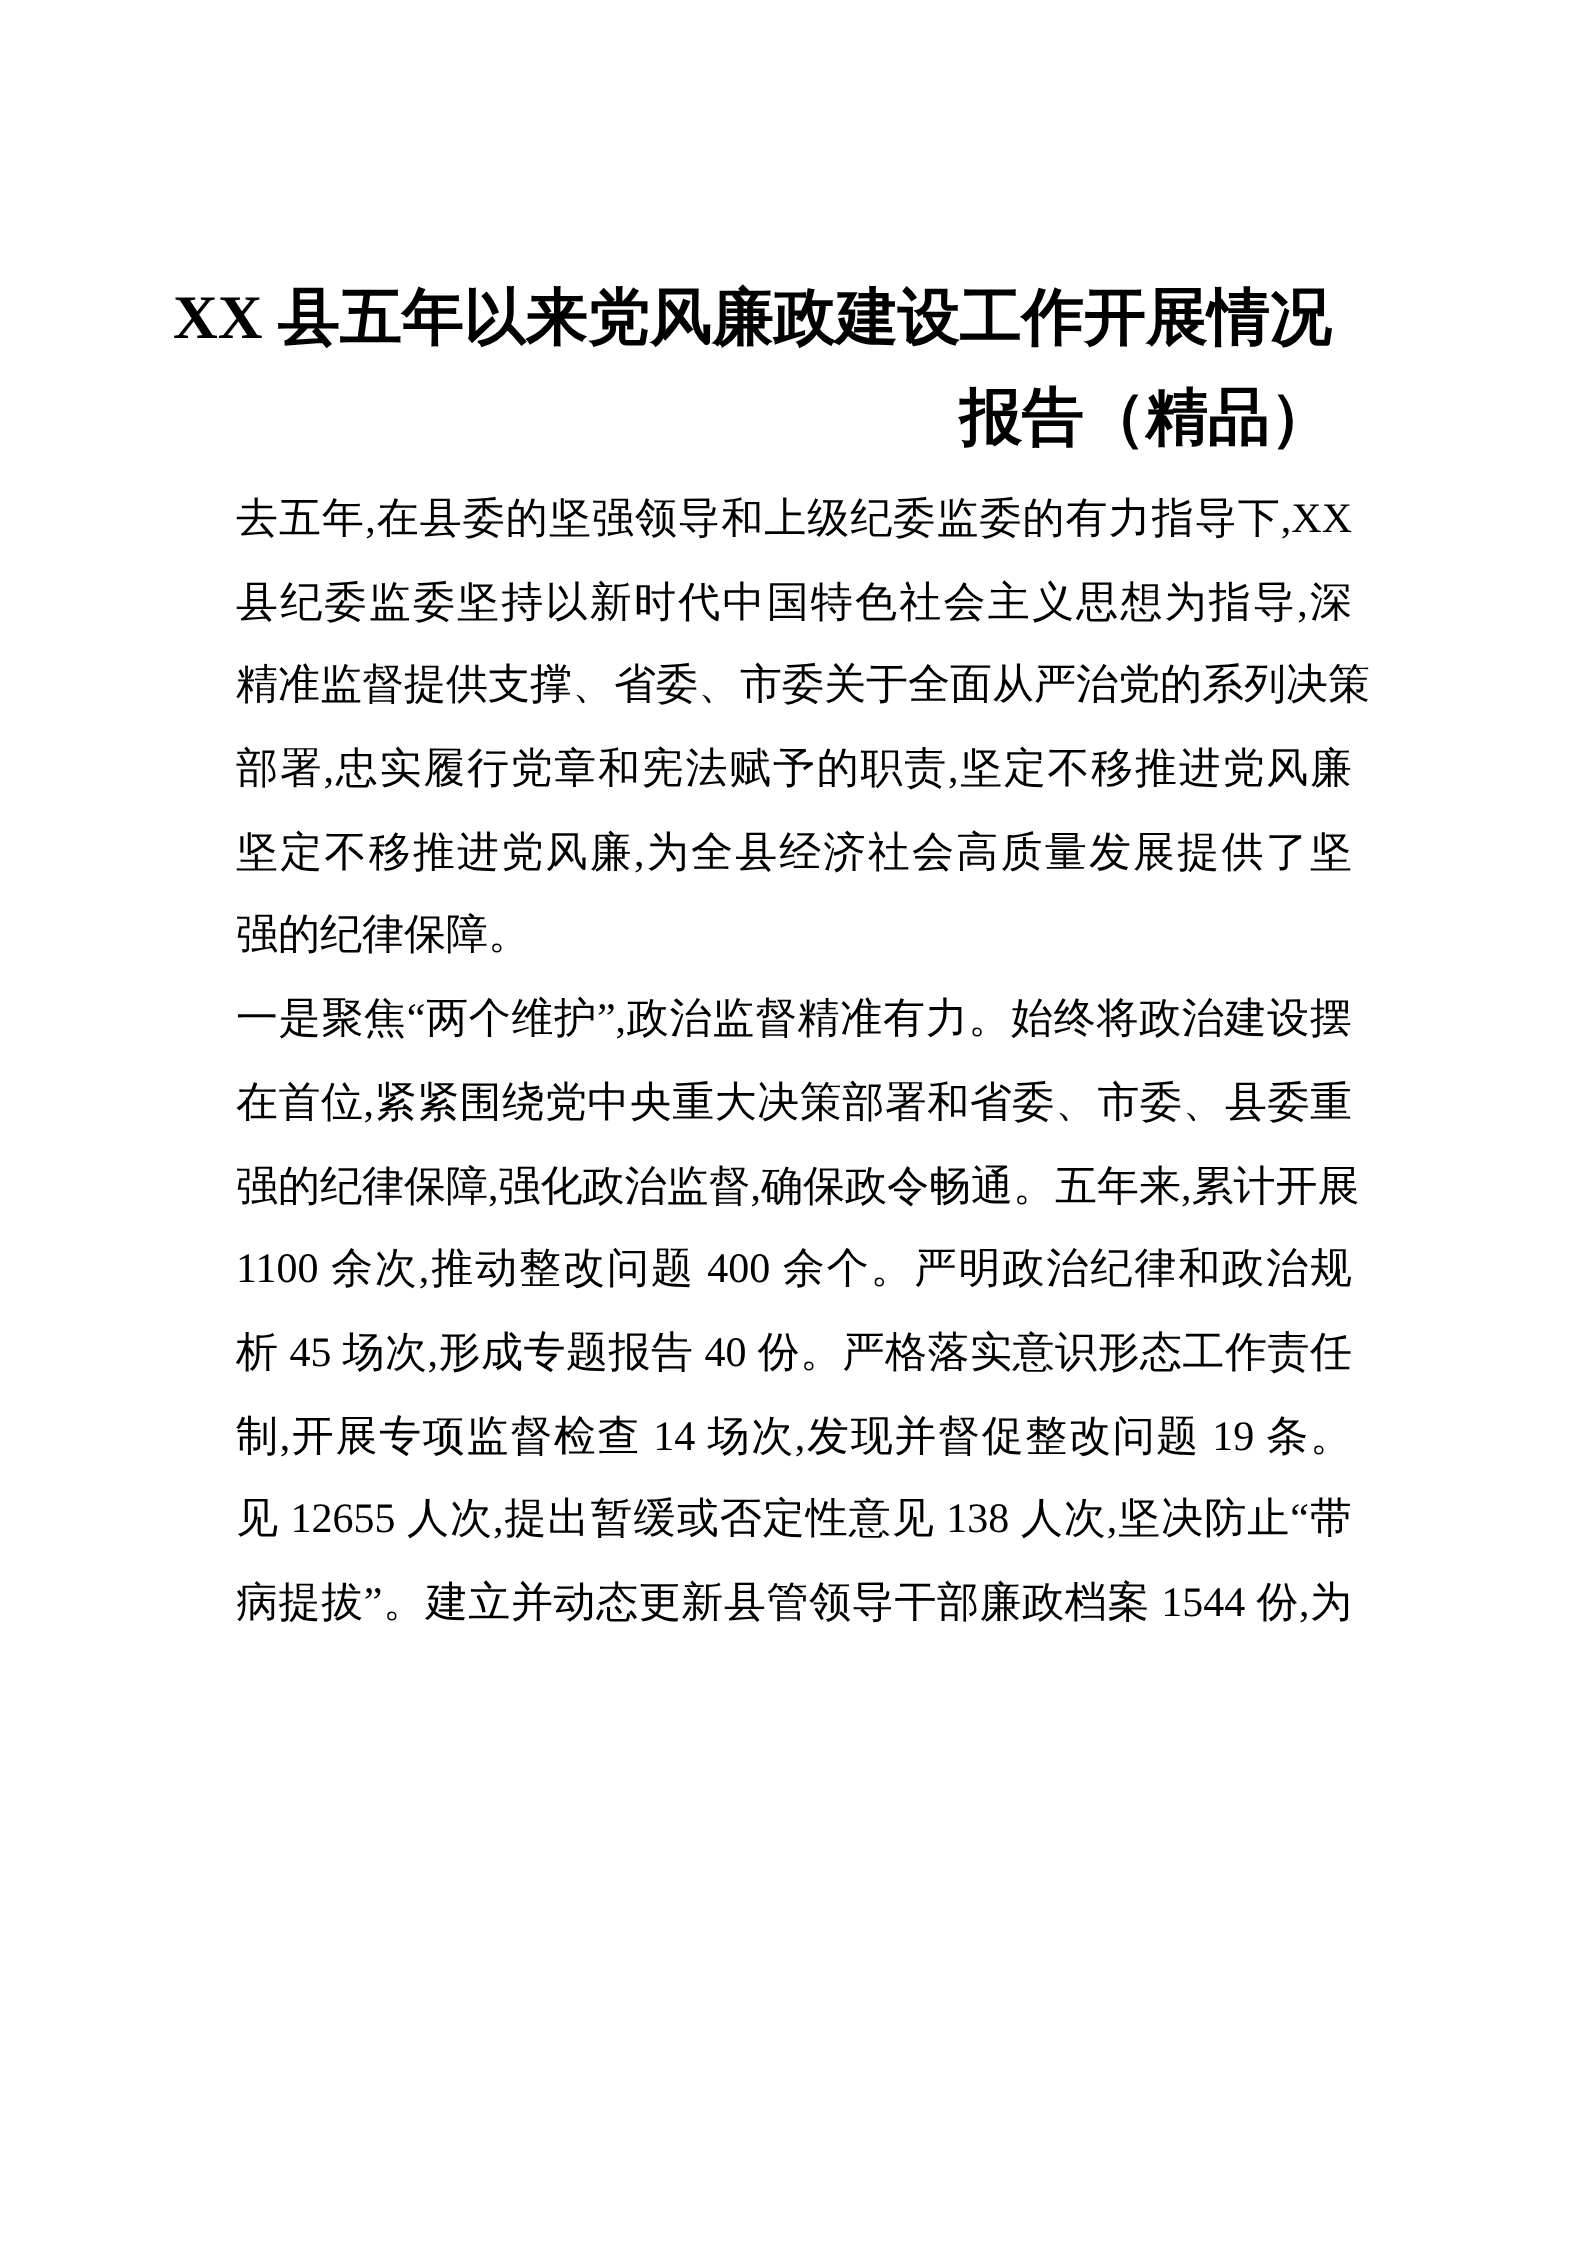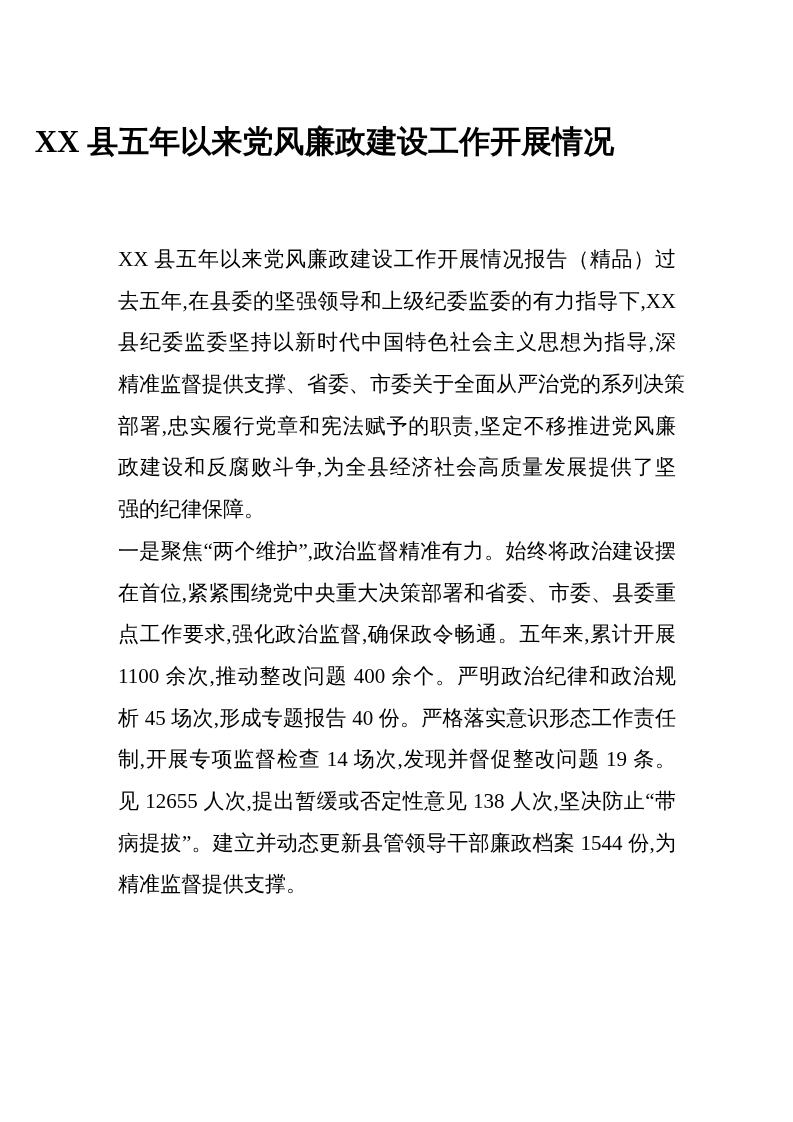--- a/index.html
+++ b/index.html
@@ -18,22 +18,22 @@
     position: relative;
     width: 793px;
     height: 1122px;
     background: #ffffff;
   }
   .title {
     position: absolute;
     top: 117px;
     left: 0;
     width: 649px;
-    margin: 0;
-    text-align: center;
+    margin: 17px;
+    text-align: right;
     font-size: 31px;
     font-weight: 700;
     line-height: 50px;
     white-space: nowrap;
   }
   .body-text {
     position: absolute;
     top: 239px;
     left: 118px;
     width: 558px;
@@ -54,36 +54,35 @@
   .line.line-last {
     text-align-last: left;
   }
 </style>
 </head>
 <body>
 
 <div class="page">
   <h1 class="title">
     <div class="title-line">XX 县五年以来党风廉政建设工作开展情况</div>
+    <div class="title-line">报告（精品）</div>
   </h1>
   <div class="body-text">
       <div class="paragraph">
-        <div class="line">XX 县五年以来党风廉政建设工作开展情况报告（精品）过</div>
         <div class="line">去五年,在县委的坚强领导和上级纪委监委的有力指导下,XX</div>
         <div class="line">县纪委监委坚持以新时代中国特色社会主义思想为指导,深</div>
         <div class="line">精准监督提供支撑、省委、市委关于全面从严治党的系列决策</div>
         <div class="line">部署,忠实履行党章和宪法赋予的职责,坚定不移推进党风廉</div>
-        <div class="line">政建设和反腐败斗争,为全县经济社会高质量发展提供了坚</div>
+        <div class="line">坚定不移推进党风廉,为全县经济社会高质量发展提供了坚</div>
         <div class="line line-last">强的纪律保障。</div>
       </div>
       <div class="paragraph">
         <div class="line">一是聚焦“两个维护”,政治监督精准有力。始终将政治建设摆</div>
         <div class="line">在首位,紧紧围绕党中央重大决策部署和省委、市委、县委重</div>
-        <div class="line">点工作要求,强化政治监督,确保政令畅通。五年来,累计开展</div>
+        <div class="line">强的纪律保障,强化政治监督,确保政令畅通。五年来,累计开展</div>
         <div class="line">1100 余次,推动整改问题 400 余个。严明政治纪律和政治规</div>
         <div class="line">析 45 场次,形成专题报告 40 份。严格落实意识形态工作责任</div>
         <div class="line">制,开展专项监督检查 14 场次,发现并督促整改问题 19 条。</div>
         <div class="line">见 12655 人次,提出暂缓或否定性意见 138 人次,坚决防止“带</div>
         <div class="line">病提拔”。建立并动态更新县管领导干部廉政档案 1544 份,为</div>
-        <div class="line line-last">精准监督提供支撑。</div>
       </div>
     </div>
 </div>
 
 </body></html>

